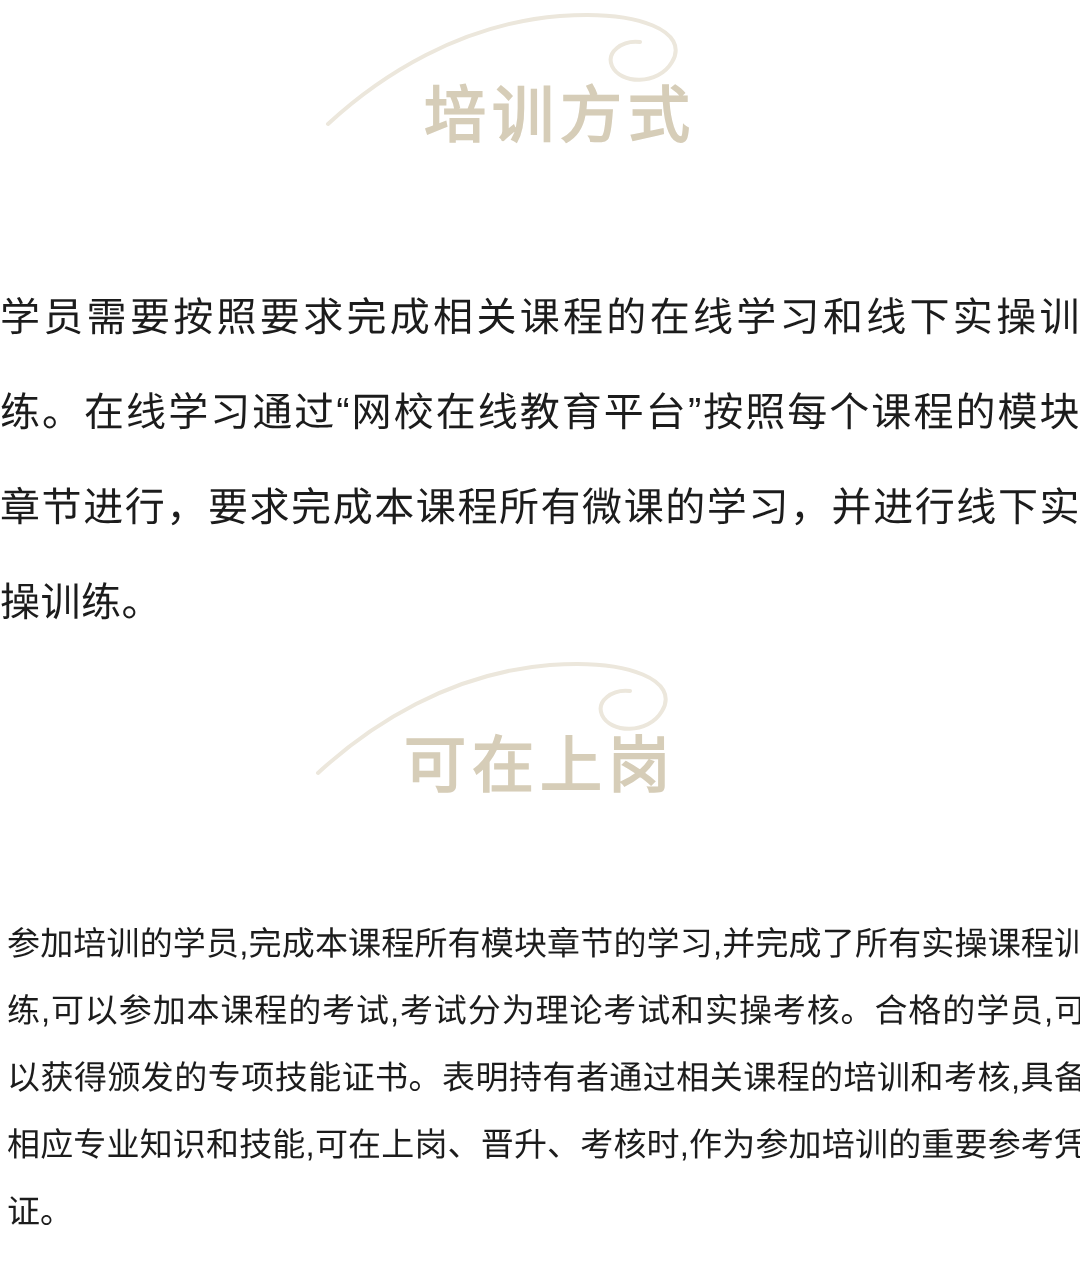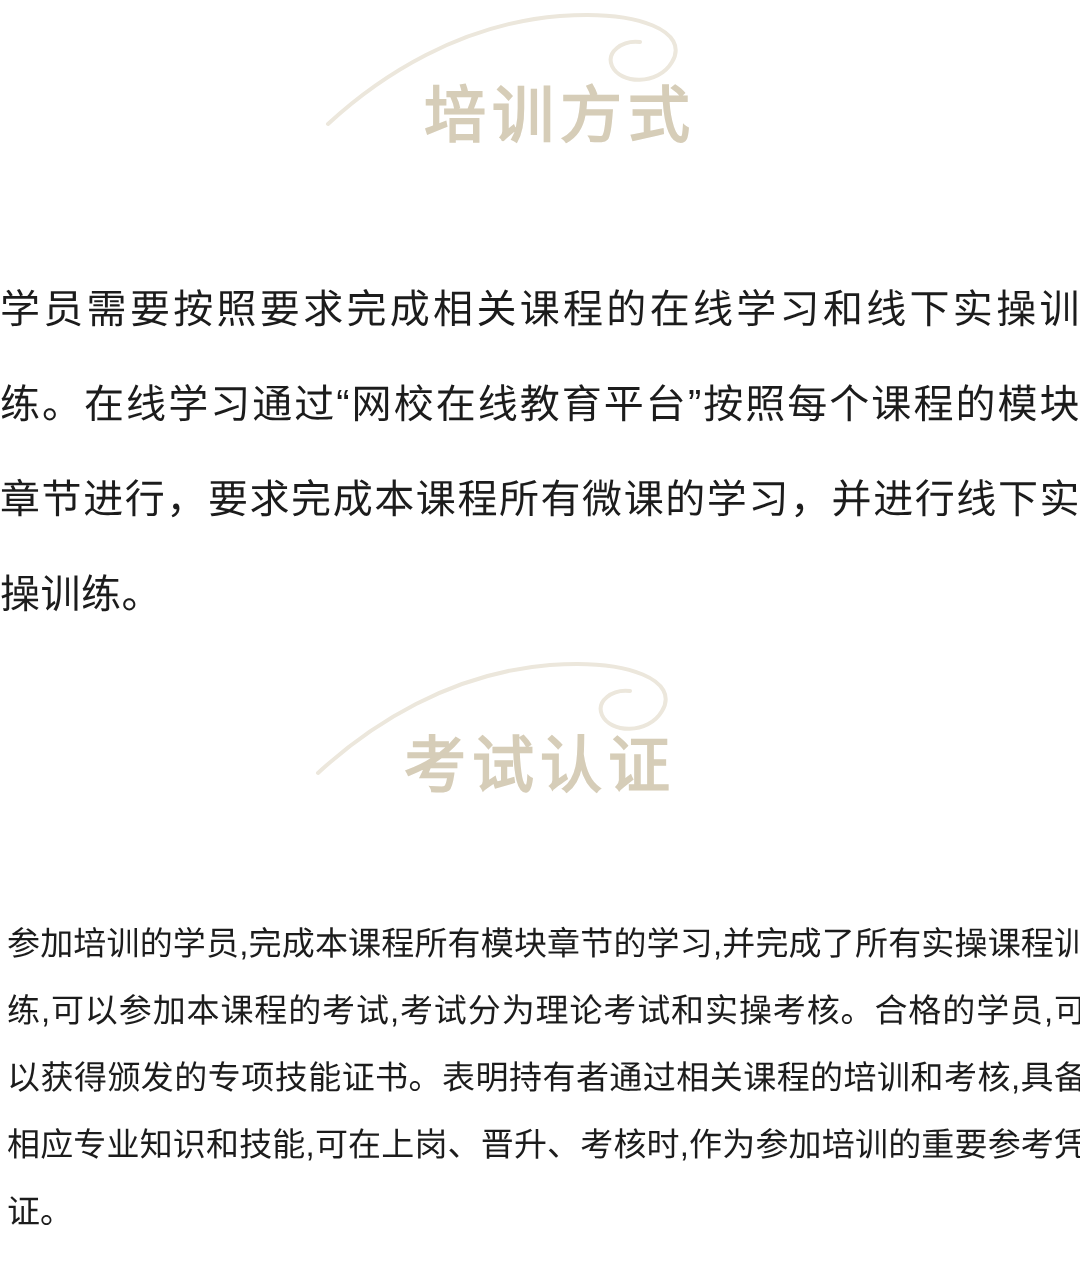--- a/index.html
+++ b/index.html
@@ -115,30 +115,30 @@
 
     <div class="heading-block">
       <div class="heading-swash">
         <svg width="460" height="130" viewBox="0 0 460 130" fill="none" aria-hidden="true">
           <path d="M8 118 C 60 70, 140 18, 240 10 C 320 4, 370 26, 352 56 C 338 80, 300 78, 292 60 C 286 46, 302 34, 320 36" stroke="#ece7dc" stroke-width="4" fill="none" stroke-linecap="round"></path>
         </svg>
       </div>
       <div class="heading-title">培训方式</div>
     </div>
 
-    <div class="body-text-large" style="top: 262px;">学员需要按照要求完成相关课程的在线学习和线下实操训练。在线学习通过“网校在线教育平台”按照每个课程的模块章节进行，要求完成本课程所有微课的学习，并进行线下实操训练。</div>
+    <div class="body-text-large" style="top: 270px;">学员需要按照要求完成相关课程的在线学习和线下实操训练。在线学习通过“网校在线教育平台”按照每个课程的模块章节进行，要求完成本课程所有微课的学习，并进行线下实操训练。</div>
   </div>
 
   <div id="section-exam">
 
     <div class="heading-block">
       <div class="heading-swash">
         <svg width="460" height="130" viewBox="0 0 460 130" fill="none" aria-hidden="true">
           <path d="M8 118 C 60 70, 140 18, 240 10 C 320 4, 370 26, 352 56 C 338 80, 300 78, 292 60 C 286 46, 302 34, 320 36" stroke="#ece7dc" stroke-width="4" fill="none" stroke-linecap="round"></path>
         </svg>
       </div>
-      <div class="heading-title">考试认证</div>
+      <div class="heading-title">可在上岗</div>
     </div>
 
     <div class="body-text-small" style="top: 255px;">参加培训的学员,完成本课程所有模块章节的学习,并完成了所有实操课程训练,可以参加本课程的考试,考试分为理论考试和实操考核。合格的学员,可以获得颁发的专项技能证书。表明持有者通过相关课程的培训和考核,具备相应专业知识和技能,可在上岗、晋升、考核时,作为参加培训的重要参考凭证。</div>
   </div>
 
 </div>
 
 </body></html>

